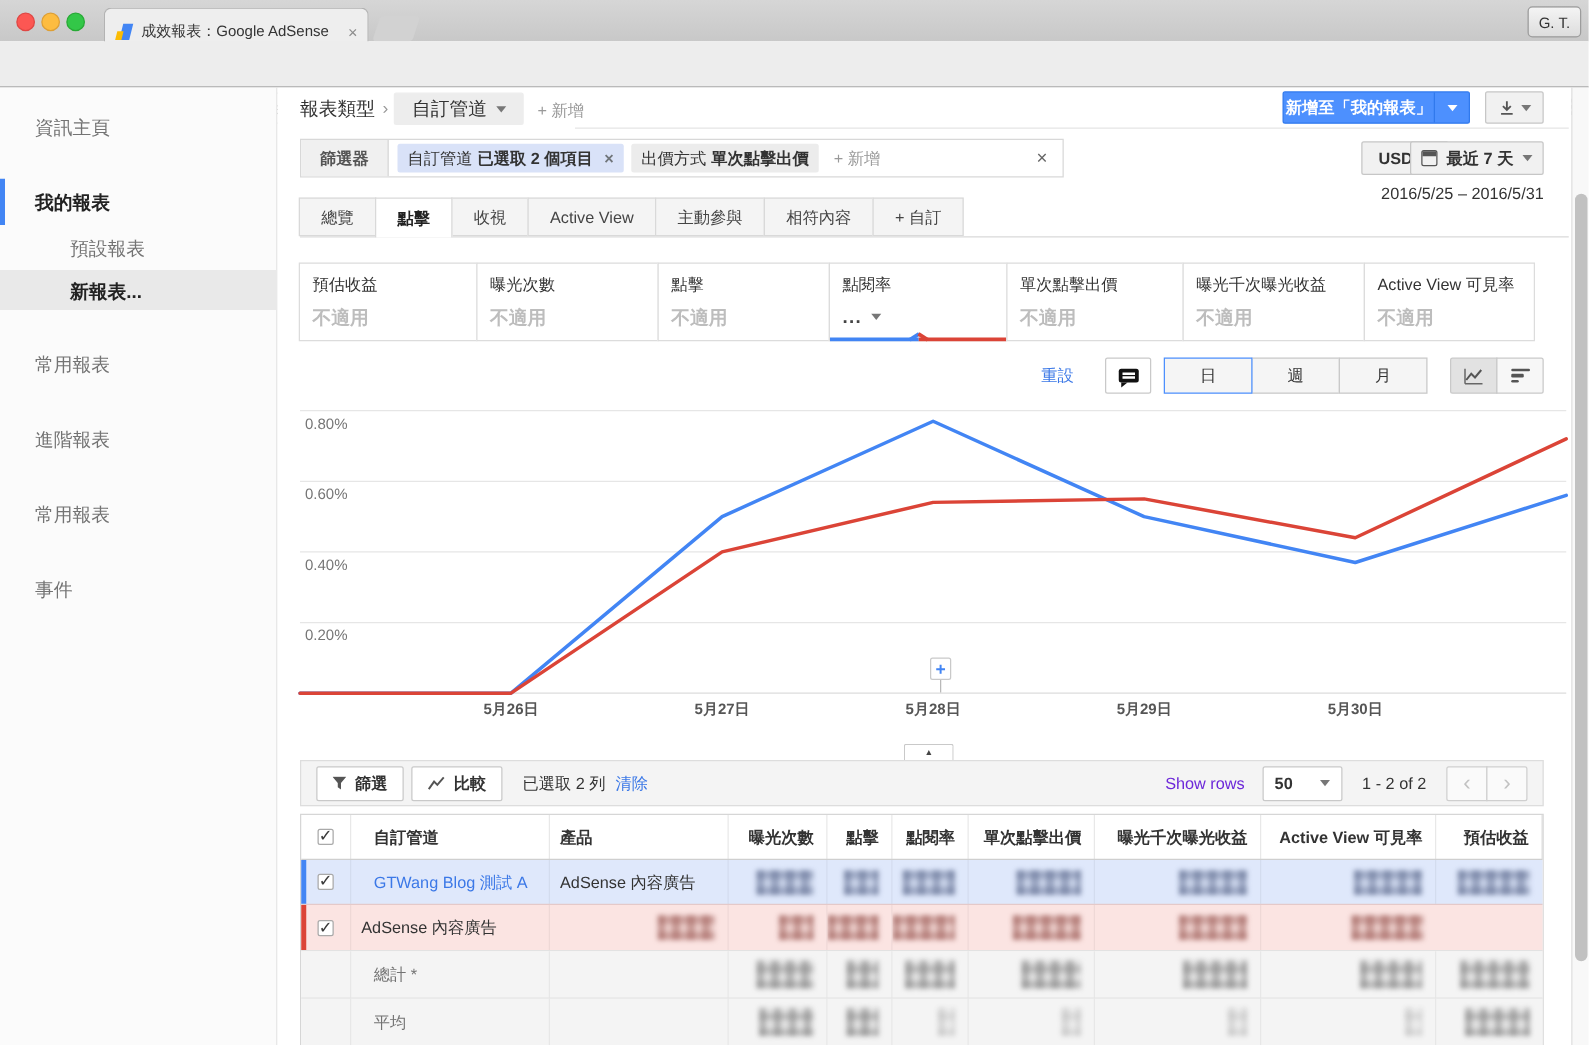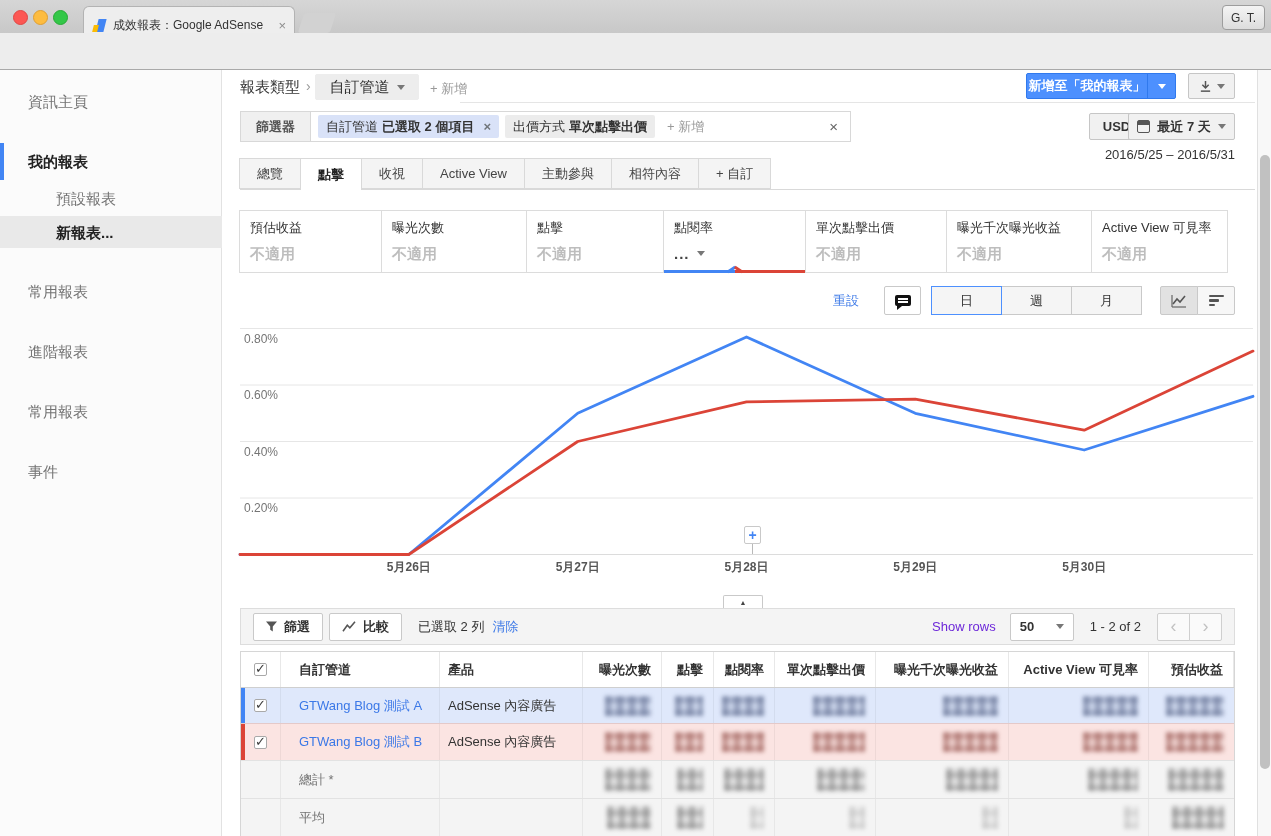--- a/index.html
+++ b/index.html
@@ -444,23 +444,20 @@
         </div>
       <div class="num">
           <span class="bb bb-blue" style="width:58px;"></span>
         </div>
     </div>
     <div class="trow r-b">
       <div class="cb-wrap">
           <span class="accent" style="background:#db4437;"></span>
           <span class="cb checked"></span>
         </div>
-      <div class="cell-chan">
-          <span class="chan-link">GTWang Blog 測試 B</span>
-        </div>
       <div class="cell-prod">AdSense 內容廣告</div>
       <div class="num">
           <span class="bb bb-red" style="width:46px;"></span>
         </div>
       <div class="num">
           <span class="bb bb-red" style="width:28px;"></span>
         </div>
       <div class="num">
           <span class="bb bb-red" style="width:42px;"></span>
         </div>

